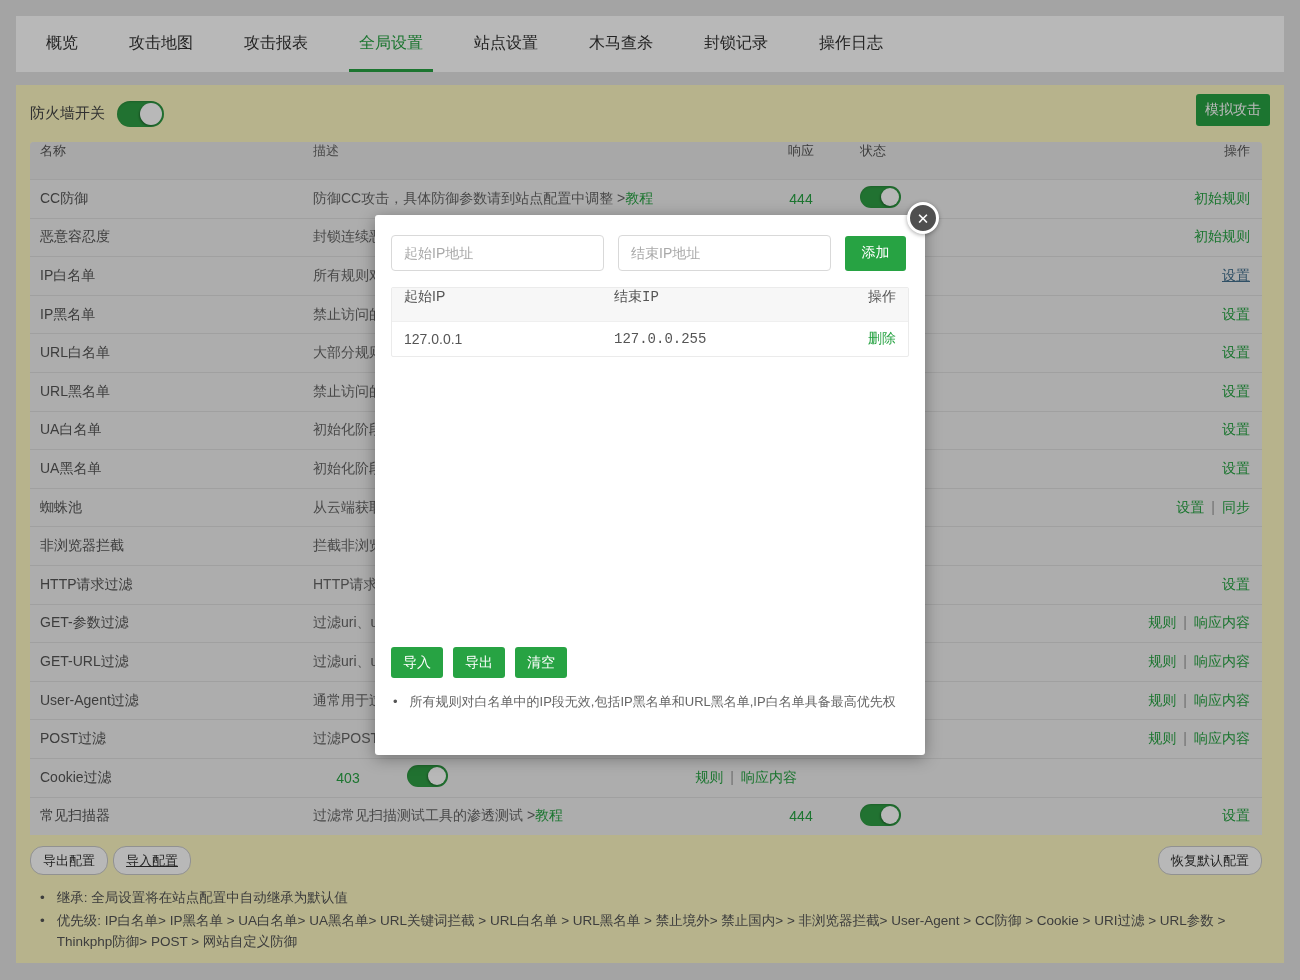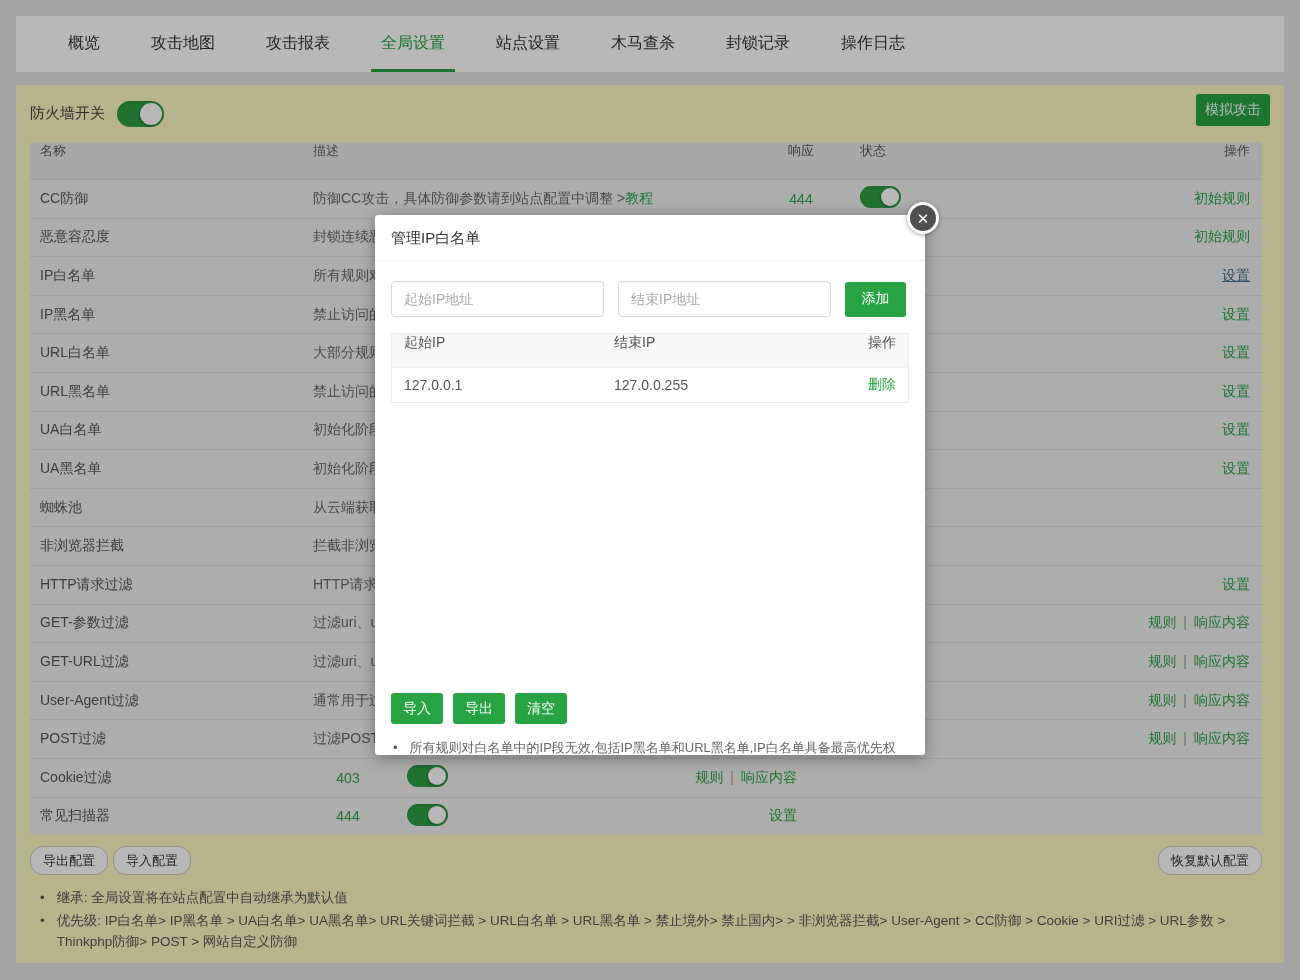--- a/index.html
+++ b/index.html
@@ -3,21 +3,21 @@
 <meta charset="utf-8">
 <style>
   * { margin:0; padding:0; box-sizing:border-box; }
   html,body { width:1300px; height:980px; }
   body {
     font-family:"Liberation Sans","DejaVu Sans",sans-serif;
     background:#e4e4e4; position:relative; overflow:hidden; color:#333;
   }
   
   .navbar { position:absolute; left:16px; right:16px; top:16px; height:56px; background:#fff; }
-  .nav-tabs { display:flex; list-style:none; height:56px; padding-left:42px; }
+  .nav-tabs { display:flex; list-style:none; height:56px; padding-left:20px; }
   .nav-tab { padding:0 10px; margin-right:31px; line-height:53px; font-size:16px; color:#333;
              cursor:pointer; border-bottom:3px solid transparent; white-space:nowrap; }
   .nav-tab.active { color:#27a343; border-bottom-color:#27a343; }
   
   .card { position:absolute; left:16px; right:16px; top:85px; height:878px; background:#fef9c3; }
   .fw-row { position:absolute; left:14px; top:0; height:57px; display:flex; align-items:center; }
   .fw-label { font-size:15px; color:#444; margin-right:12px; }
   .toggle { display:inline-block; position:relative; width:47px; height:26px; border-radius:13px;
             background:#2f9e44; cursor:pointer; box-shadow:inset 0 1px 2px rgba(0,0,0,.15); }
   .toggle::after { content:''; position:absolute; right:2px; top:2px; width:22px; height:22px;
@@ -42,21 +42,21 @@
   .c-ops { width:292px; text-align:right; padding-right:12px; white-space:nowrap; }
   .desc-link { color:#27a343; cursor:pointer; }
   .op-link { color:#27a343; cursor:pointer; }
   .op-link.hover { color:#44708e; text-decoration:underline; }
   .op-sep { color:#9a9a9a; margin:0 7px; }
   
   .cfg-btn { position:absolute; top:761px; height:29px; background:#fff; border:1px solid #c9c9c9;
             border-radius:13px; font-size:13px; color:#333; cursor:pointer; font-family:inherit;
             padding:0 12px; }
   .export-cfg { left:14px; }
-  .import-cfg { left:97px; }
+  .import-cfg { left:97px;text-decoration:underline; }
   .restore-cfg { right:22px; }
   .notes { position:absolute; left:24px; top:802px; right:40px; list-style:none; }
   .note-item { display:flex; font-size:13.5px; color:#555; line-height:21.5px; margin-bottom:1px; }
   .bullet { margin-right:12px; color:#555; }
   
   .overlay { position:absolute; inset:0; background:rgba(0,0,0,0.28); z-index:10; }
   .modal { position:absolute; left:375px; top:215px; width:550px; height:540px; background:#fff;
             border-radius:3px; z-index:20; box-shadow:0 3px 16px rgba(0,0,0,.35); }
   .m-title { height:46px; line-height:46px; padding-left:16px; font-size:15px; color:#333;
             border-bottom:1px solid #ededed; }
@@ -67,21 +67,21 @@
   .m-body { position:relative; padding:20px 16px; height:493px; }
   .m-inputs { display:flex; align-items:center; }
   .ip-input { width:213px; height:36px; border:1px solid #d9d9d9; border-radius:4px; margin-right:14px;
             padding:0 12px; font-size:14px; font-family:inherit; color:#333; outline:none; }
   .ip-input::placeholder { color:#a9a9a9; }
   .add-btn { width:61px; height:35px; }
   .m-table { margin-top:16px; border:1px solid #ebebeb; border-radius:2px; font-size:14px; }
   .m-thead { display:flex; align-items:flex-start; height:33px; background:#f7f7f7; color:#555; }
   .m-trow { display:flex; align-items:center; height:35px; border-top:1px solid #efefef; color:#555; }
   .mc1 { width:222px; padding-left:12px; }
-  .mc2 { flex:1; }
+  .mc2 { flex:1;font-family:Liberation Mono, monospace; }
   .mc3 { width:70px; text-align:right; padding-right:12px; }
   .del-link { color:#27a343; cursor:pointer; }
   .m-actions { position:absolute; top:432px; left:16px; display:flex; }
   .m-actions .btn-green { width:52px; height:31px; margin-right:10px; }
   .m-note { position:absolute; top:478px; left:18px; right:16px; display:flex; font-size:13px;
             color:#666; line-height:18px; }
 </style>
 </head>
 <body>
 
@@ -223,20 +223,21 @@
 
       <div class="t-row">
         <span class="c-name">蜘蛛池</span>
         <span class="c-desc">
           <span>从云端获取</span>
         </span>
         <span class="c-resp"></span>
         <span class="c-status">
           
         </span>
+        <span class="c-ops"><span class="op-link">设置</span><span class="op-sep">|</span><span class="op-link">同步</span></span>
       </div>
 
       <div class="t-row">
         <span class="c-name">非浏览器拦截</span>
         <span class="c-desc">
           <span>拦截非浏览</span>
         </span>
         <span class="c-resp"></span>
         <span class="c-status">
           
@@ -308,20 +309,23 @@
         <span class="c-name">Cookie过滤</span>
         <span class="c-resp">403</span>
         <span class="c-status">
           <span class="toggle small"></span>
         </span>
         <span class="c-ops"><span class="op-link">规则</span><span class="op-sep">|</span><span class="op-link">响应内容</span></span>
       </div>
 
       <div class="t-row">
         <span class="c-name">常见扫描器</span>
+        <span class="c-desc">
+          <span>过滤常见扫描测试工具的渗透测试 &gt;</span><span class="desc-link">教程</span>
+        </span>
         <span class="c-resp">444</span>
         <span class="c-status">
           <span class="toggle small"></span>
         </span>
         <span class="c-ops"><span class="op-link">设置</span></span>
       </div>
 
   </div>
 
   <button class="cfg-btn export-cfg">导出配置</button>
@@ -340,21 +344,20 @@
         <span>优先级: IP白名单&gt; IP黑名单 &gt; UA白名单&gt; UA黑名单&gt; URL关键词拦截 &gt; URL白名单 &gt; URL黑名单 &gt; 禁止境外&gt; 禁止国内&gt; &gt; 非浏览器拦截&gt; User-Agent &gt; CC防御 &gt; Cookie &gt; URI过滤 &gt; URL参数 &gt; Thinkphp防御&gt; POST &gt; 网站自定义防御</span>
       </li>
 
   </ul>
 </div>
 
 <div class="overlay"></div>
 
 <div class="modal">
   <div class="m-close">✕</div>
-  <div class="m-title">管理IP白名单</div>
 
   <div class="m-body">
     <div class="m-inputs">
       <input class="ip-input" type="text" placeholder="起始IP地址" style="">
       <input class="ip-input" type="text" placeholder="结束IP地址" style="">
       <button class="btn-green add-btn">添加</button>
     </div>
 
     <div class="m-table">
       <div class="m-thead">

